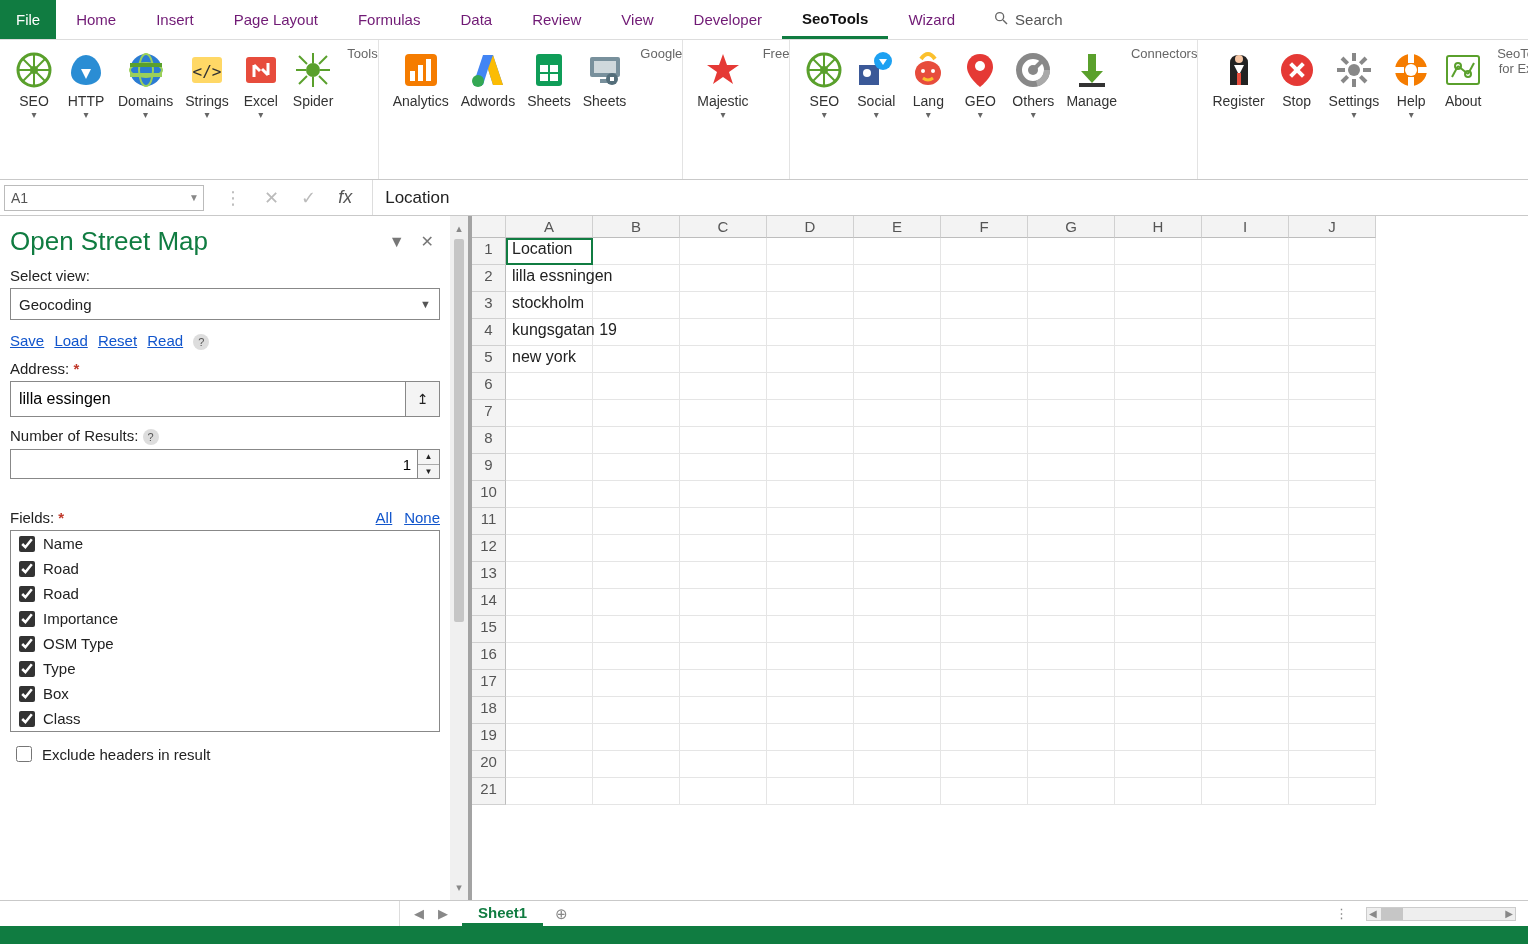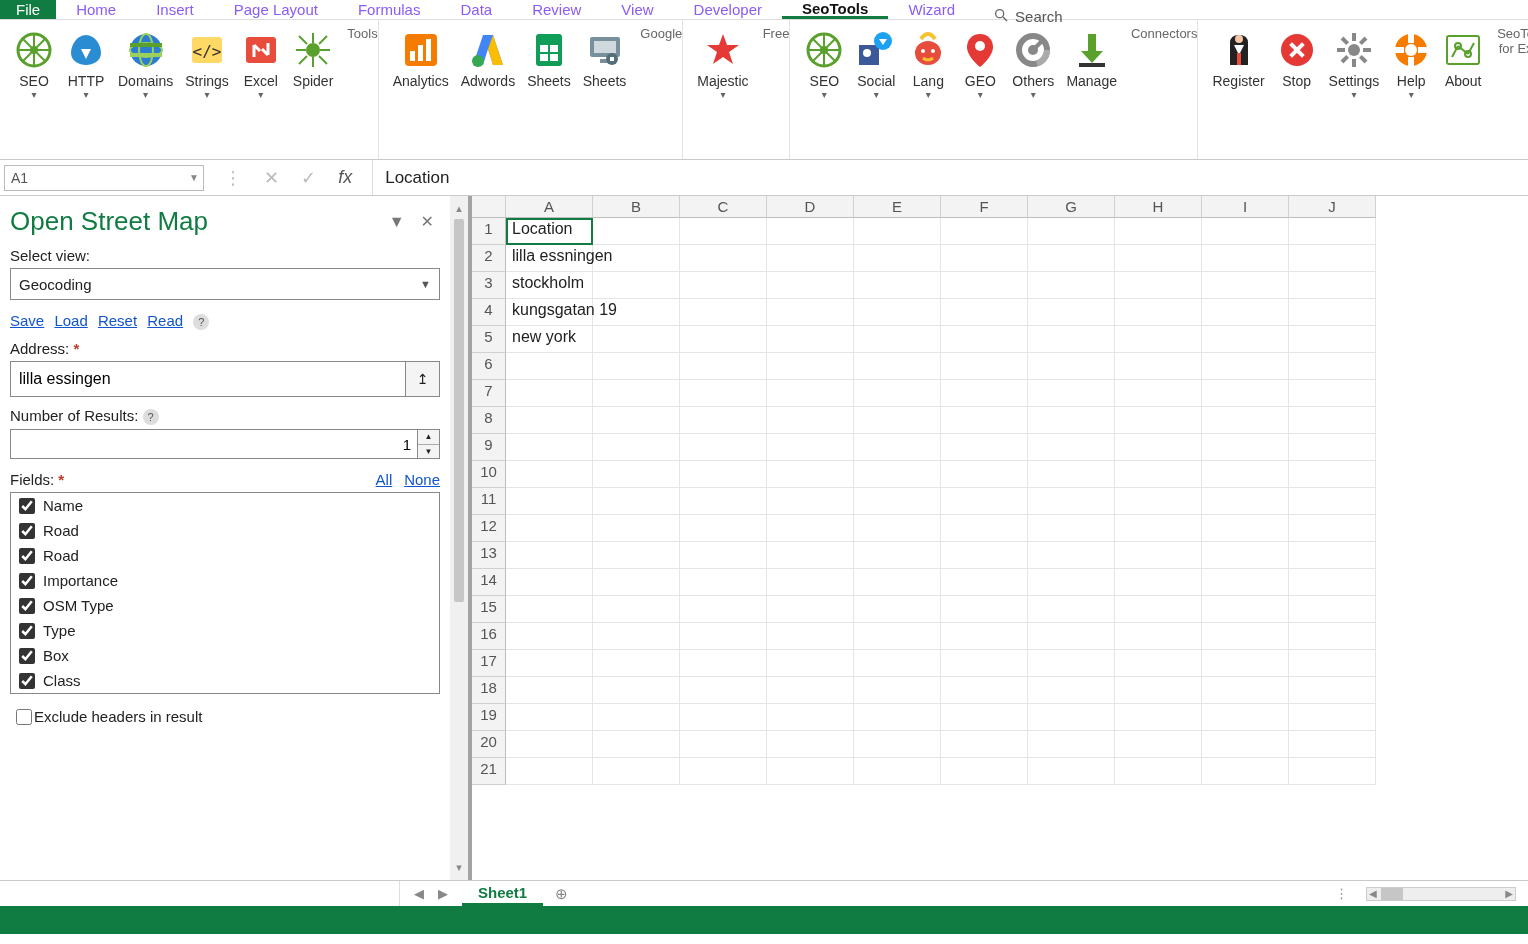--- a/index.html
+++ b/index.html
@@ -1,21 +1,21 @@
 <!DOCTYPE html>
 <html><head>
 <meta charset="utf-8">
 <style>
   * { box-sizing: border-box; margin: 0; padding: 0; }
   body { font-family: "Segoe UI", Tahoma, sans-serif; font-size: 14px; background: #fff; color: #222; width: 1528px; height: 944px; overflow: hidden; }
 
   
-  .tabs { display: flex; align-items: stretch; height: 20px; border-bottom: 1px solid #ddd; }
+  .tabs { display: flex; align-items: stretch; height: 40px; border-bottom: 1px solid #ddd; }
   .tab-file { background: #107c41; color: #fff; padding: 0 16px; display: flex; align-items: center; font-size: 15px; }
-  .tab-item { padding: 0 20px; display: flex; align-items: center; font-size: 15px; color: #8b5cf6; cursor: pointer; }
+  .tab-item { padding: 0 20px; display: flex; align-items: center; font-size: 15px; color: #701a75; cursor: pointer; }
   .tab-item.active { border-bottom: 3px solid #107c41; font-weight: 600; color: #111; }
   .search-tab { display: flex; align-items: center; gap: 6px; padding: 16px 18px; color: #555; font-size: 15px; }
   .search-tab svg { width: 16px; height: 16px; }
 
   
   .ribbon { display: flex; align-items: stretch; height: 140px; background: #fff; border-bottom: 1px solid #c9c9c9; }
   .ribbon-group { display: flex; flex-direction: row; justify-content: space-between; padding: 6px 0 2px; border-right: 1px solid #e3e3e3; }
   .ribbon-items { display: flex; gap: 0; padding: 0 8px; }
   .ribbon-btn { display: flex; flex-direction: column; align-items: center; justify-content: flex-start; padding: 4px 6px; min-width: 52px; cursor: pointer; }
   .ribbon-icon { width: 40px; height: 40px; display: flex; align-items: center; justify-content: center; }
@@ -48,25 +48,25 @@
   .help-dot { display: inline-flex; width: 16px; height: 16px; border-radius: 50%; background: #ddd; color: #555; font-size: 11px; align-items: center; justify-content: center; vertical-align: middle; }
   .req { color: #c0392b; font-weight: bold; }
   .tp-input-row { display: flex; height: 36px; border: 1px solid #888; }
   .tp-input-row input { flex: 1; border: none; padding: 0 8px; font-size: 16px; outline: none; }
   .tp-input-row .pick { width: 34px; border-left: 1px solid #888; display: flex; align-items: center; justify-content: center; font-size: 14px; background: #f4f4f4; }
   .tp-num-row { display: flex; height: 30px; border: 1px solid #888; }
   .tp-num-row input { flex: 1; border: none; text-align: right; padding: 0 6px; font-size: 15px; outline: none; }
   .tp-num-row .spin { width: 22px; border-left: 1px solid #888; display: flex; flex-direction: column; font-size: 8px; }
   .tp-num-row .spin div { flex: 1; display: flex; align-items: center; justify-content: center; background: #f4f4f4; border-bottom: 1px solid #aaa; }
   .tp-num-row .spin div:last-child { border-bottom: none; }
-  .fields-header { display: flex; justify-content: space-between; align-items: baseline; margin-top: 12px; }
+  .fields-header { display: flex; justify-content: space-between; align-items: baseline; margin-top: 30px; }
   .fields-links a { color: #1155cc; text-decoration: underline; margin-left: 8px; font-size: 15px; cursor: pointer; }
   .fields-box { border: 1px solid #888; margin-top: 4px; }
   .field-row { display: flex; align-items: center; gap: 8px; padding: 4px 8px; font-size: 15px; }
-  .excl-row { display: flex; align-items: center; gap: 2px; padding: 14px 6px; font-size: 15px; }
+  .excl-row { display: flex; gap: 10px; padding: 14px 6px; font-size: 15px; }
   .tp-scroll { width: 18px; background: #f0f0f0; display: flex; flex-direction: column; justify-content: space-between; align-items: center; font-size: 11px; color: #888; padding: 6px 0; }
   .tp-scroll-thumb { width: 10px; background: #c6c6c6; flex-grow: .6; margin: 4px 0; border-radius: 2px; }
 
   
   .grid-wrap { flex: 1; overflow: hidden; display: flex; flex-direction: column; }
   .grid { display: grid; grid-template-columns: 34px repeat(10, 87px); }
   .col-head, .corner { background: #f3f3f3; border-right: 1px solid #d0d0d0; border-bottom: 1px solid #bdbdbd; text-align: center; font-size: 15px; color: #555; padding: 2px 0; }
   .corner { background: #f3f3f3; }
   .row-head { background: #f3f3f3; border-right: 1px solid #bdbdbd; border-bottom: 1px solid #d0d0d0; text-align: center; font-size: 15px; color: #555; padding: 2px 0; }
   .cell { border-right: 1px solid #e5e5e5; border-bottom: 1px solid #e5e5e5; font-size: 16px; color: #222; padding: 2px 6px; height: 27px; white-space: nowrap; overflow: visible;}

